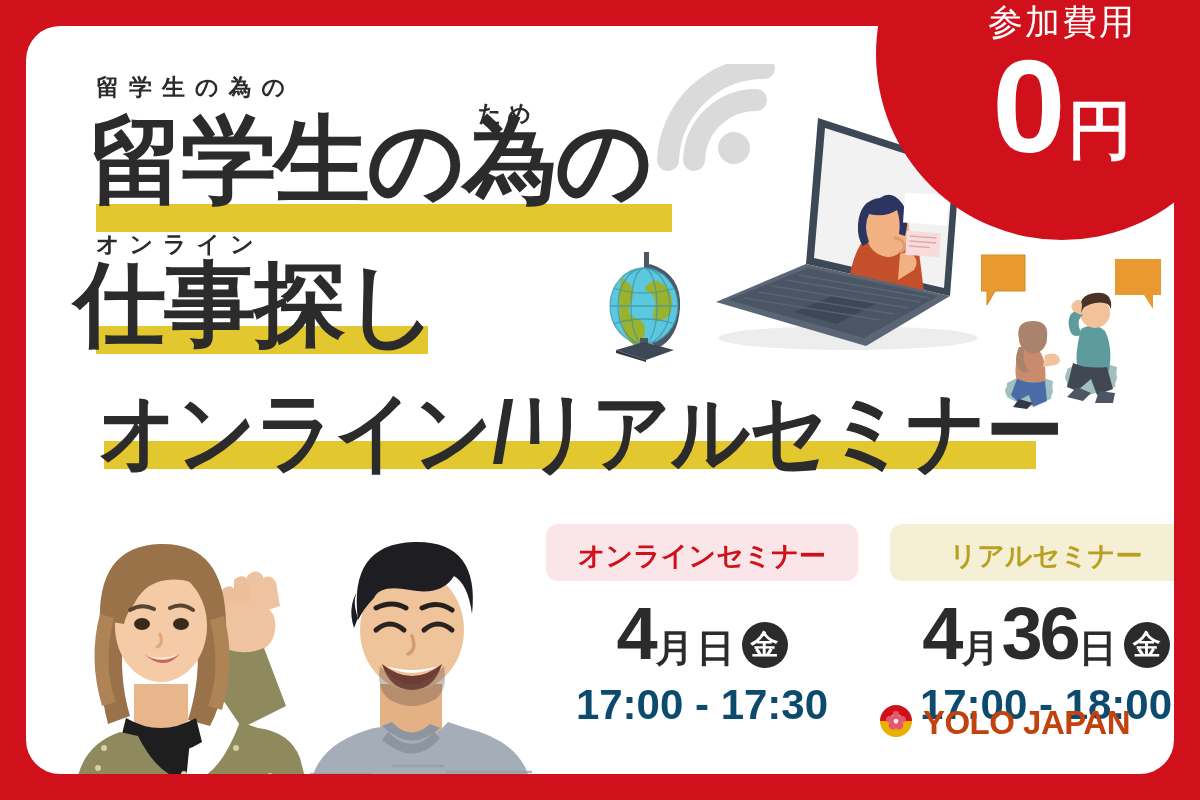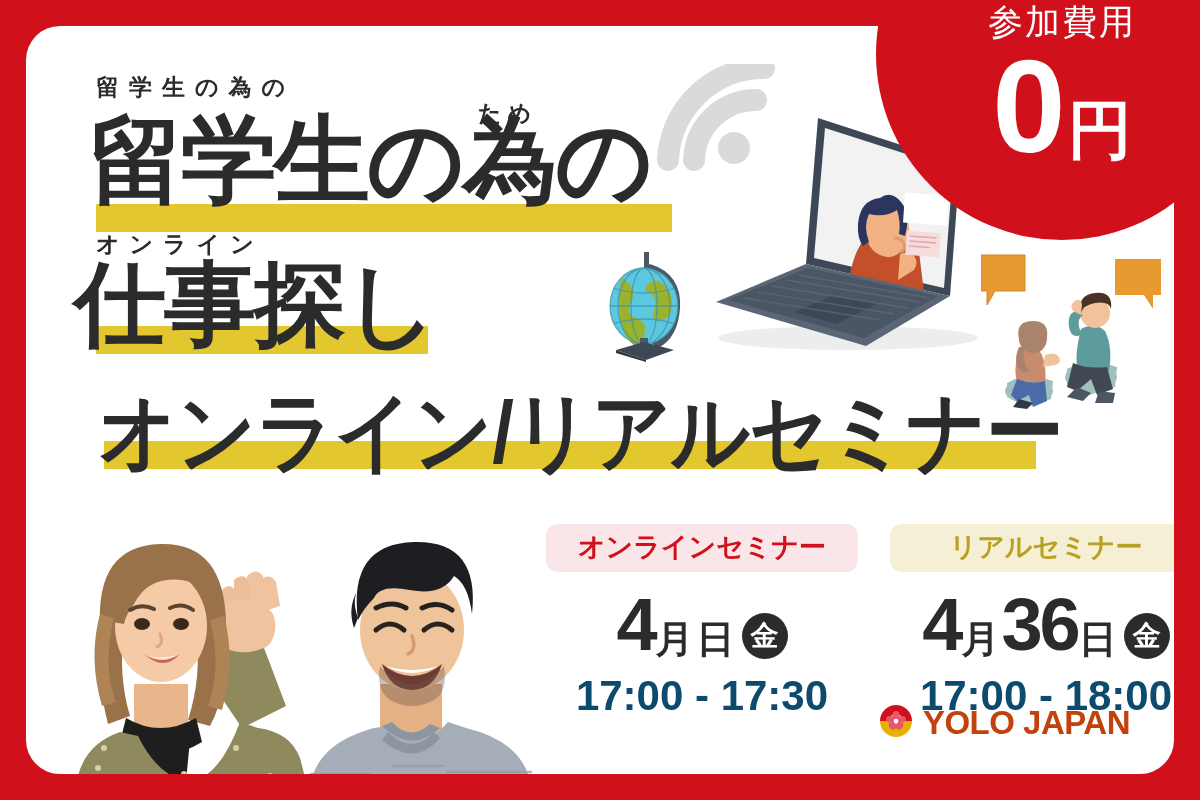--- a/index.html
+++ b/index.html
@@ -111,21 +111,21 @@
     left:520px; top:498px;
     display:flex; gap:32px;
     z-index:15;
   }
   .card { width:312px; text-align:center; }
 
   .card-badge {
     display:block;
     border-radius:12px;
     font-size:27px; font-weight:bold;
-    padding:10px 0 11px;
+    padding:19px 0 11px;
     letter-spacing:0px;
     line-height:1;
   }
   .badge-online { background:#FAE6E8; color:#D0111B; }
   .badge-real   { background:#F5F0D5; color:#B8A020; }
 
   .card-date {
     margin-top:16px;
     display:flex; align-items:flex-end; justify-content:center;
     color:#2B2B2B; line-height:1;

